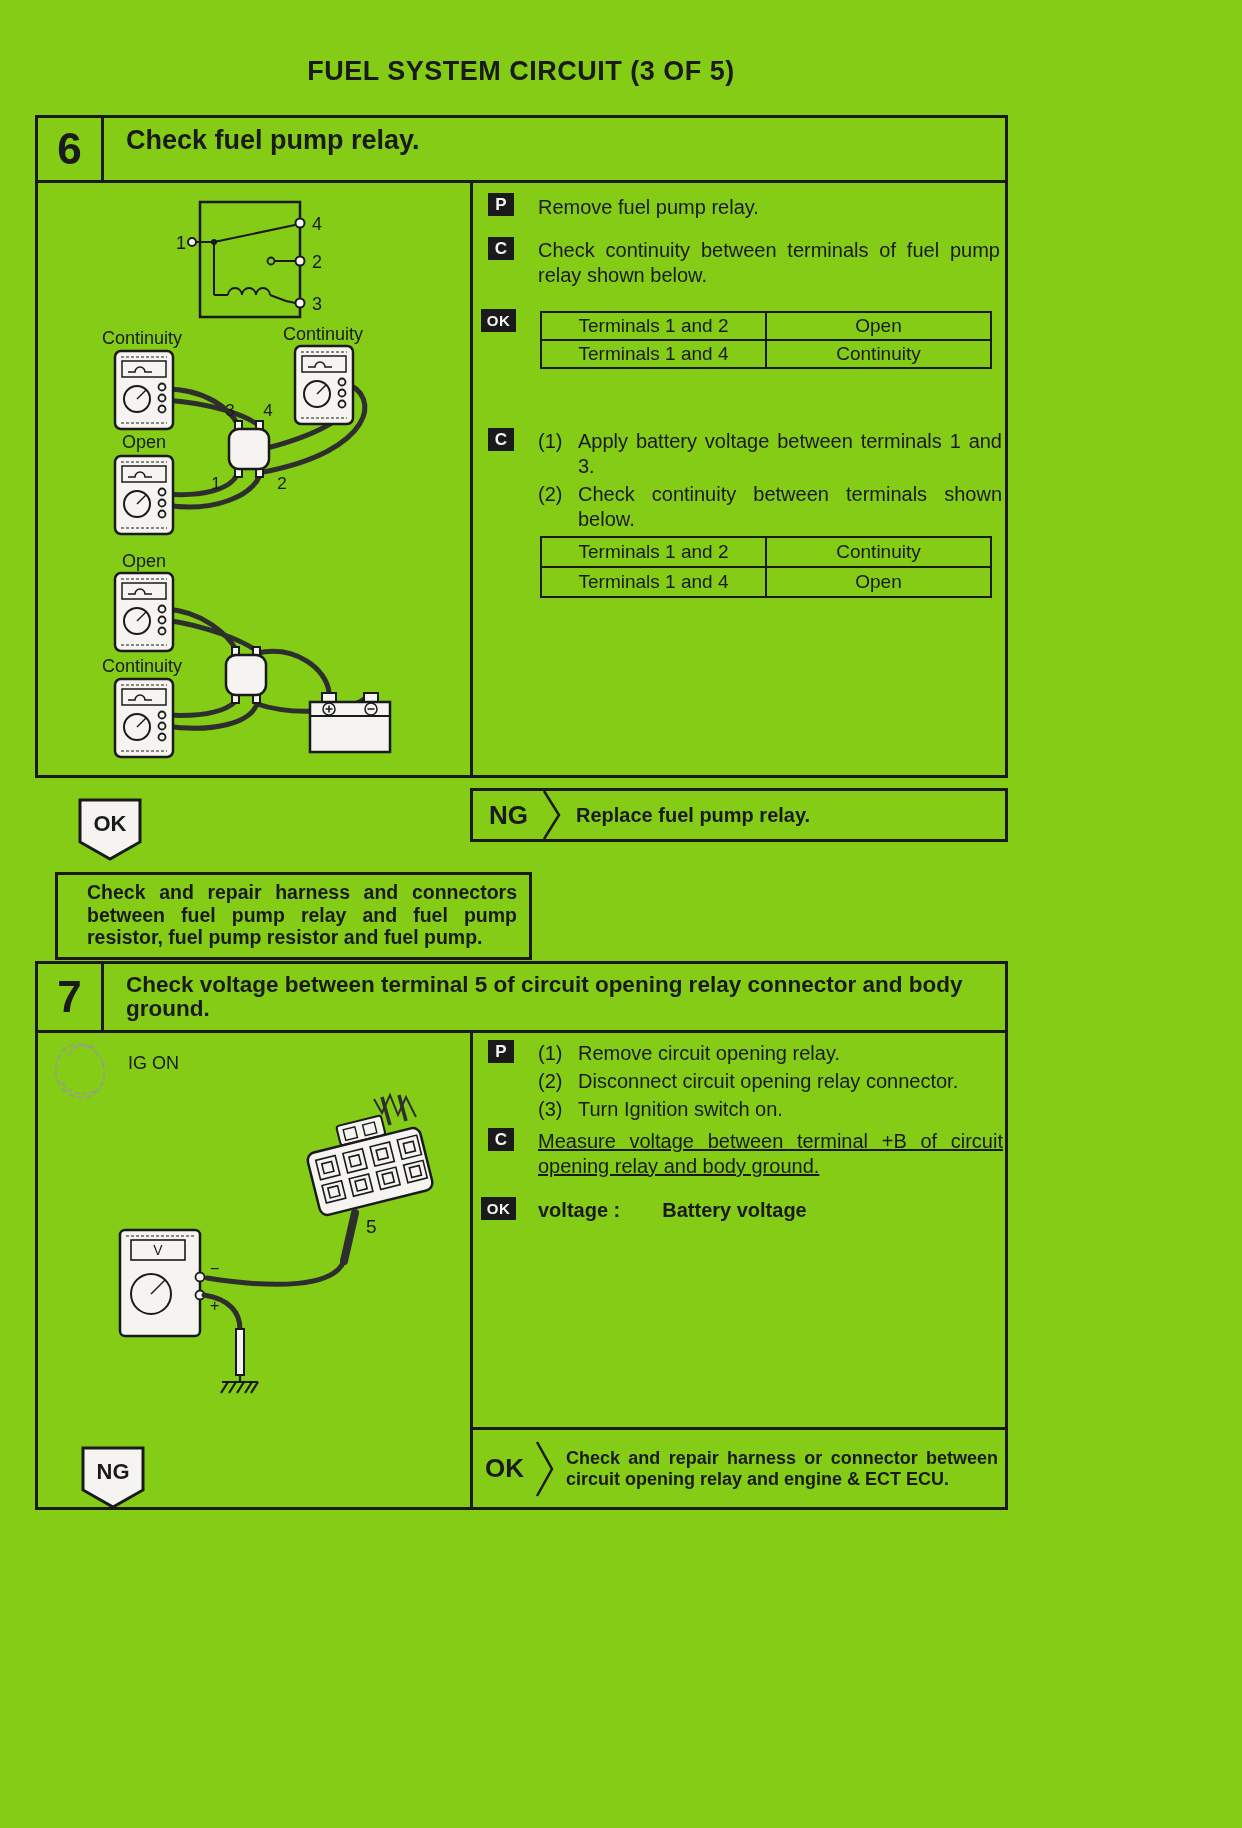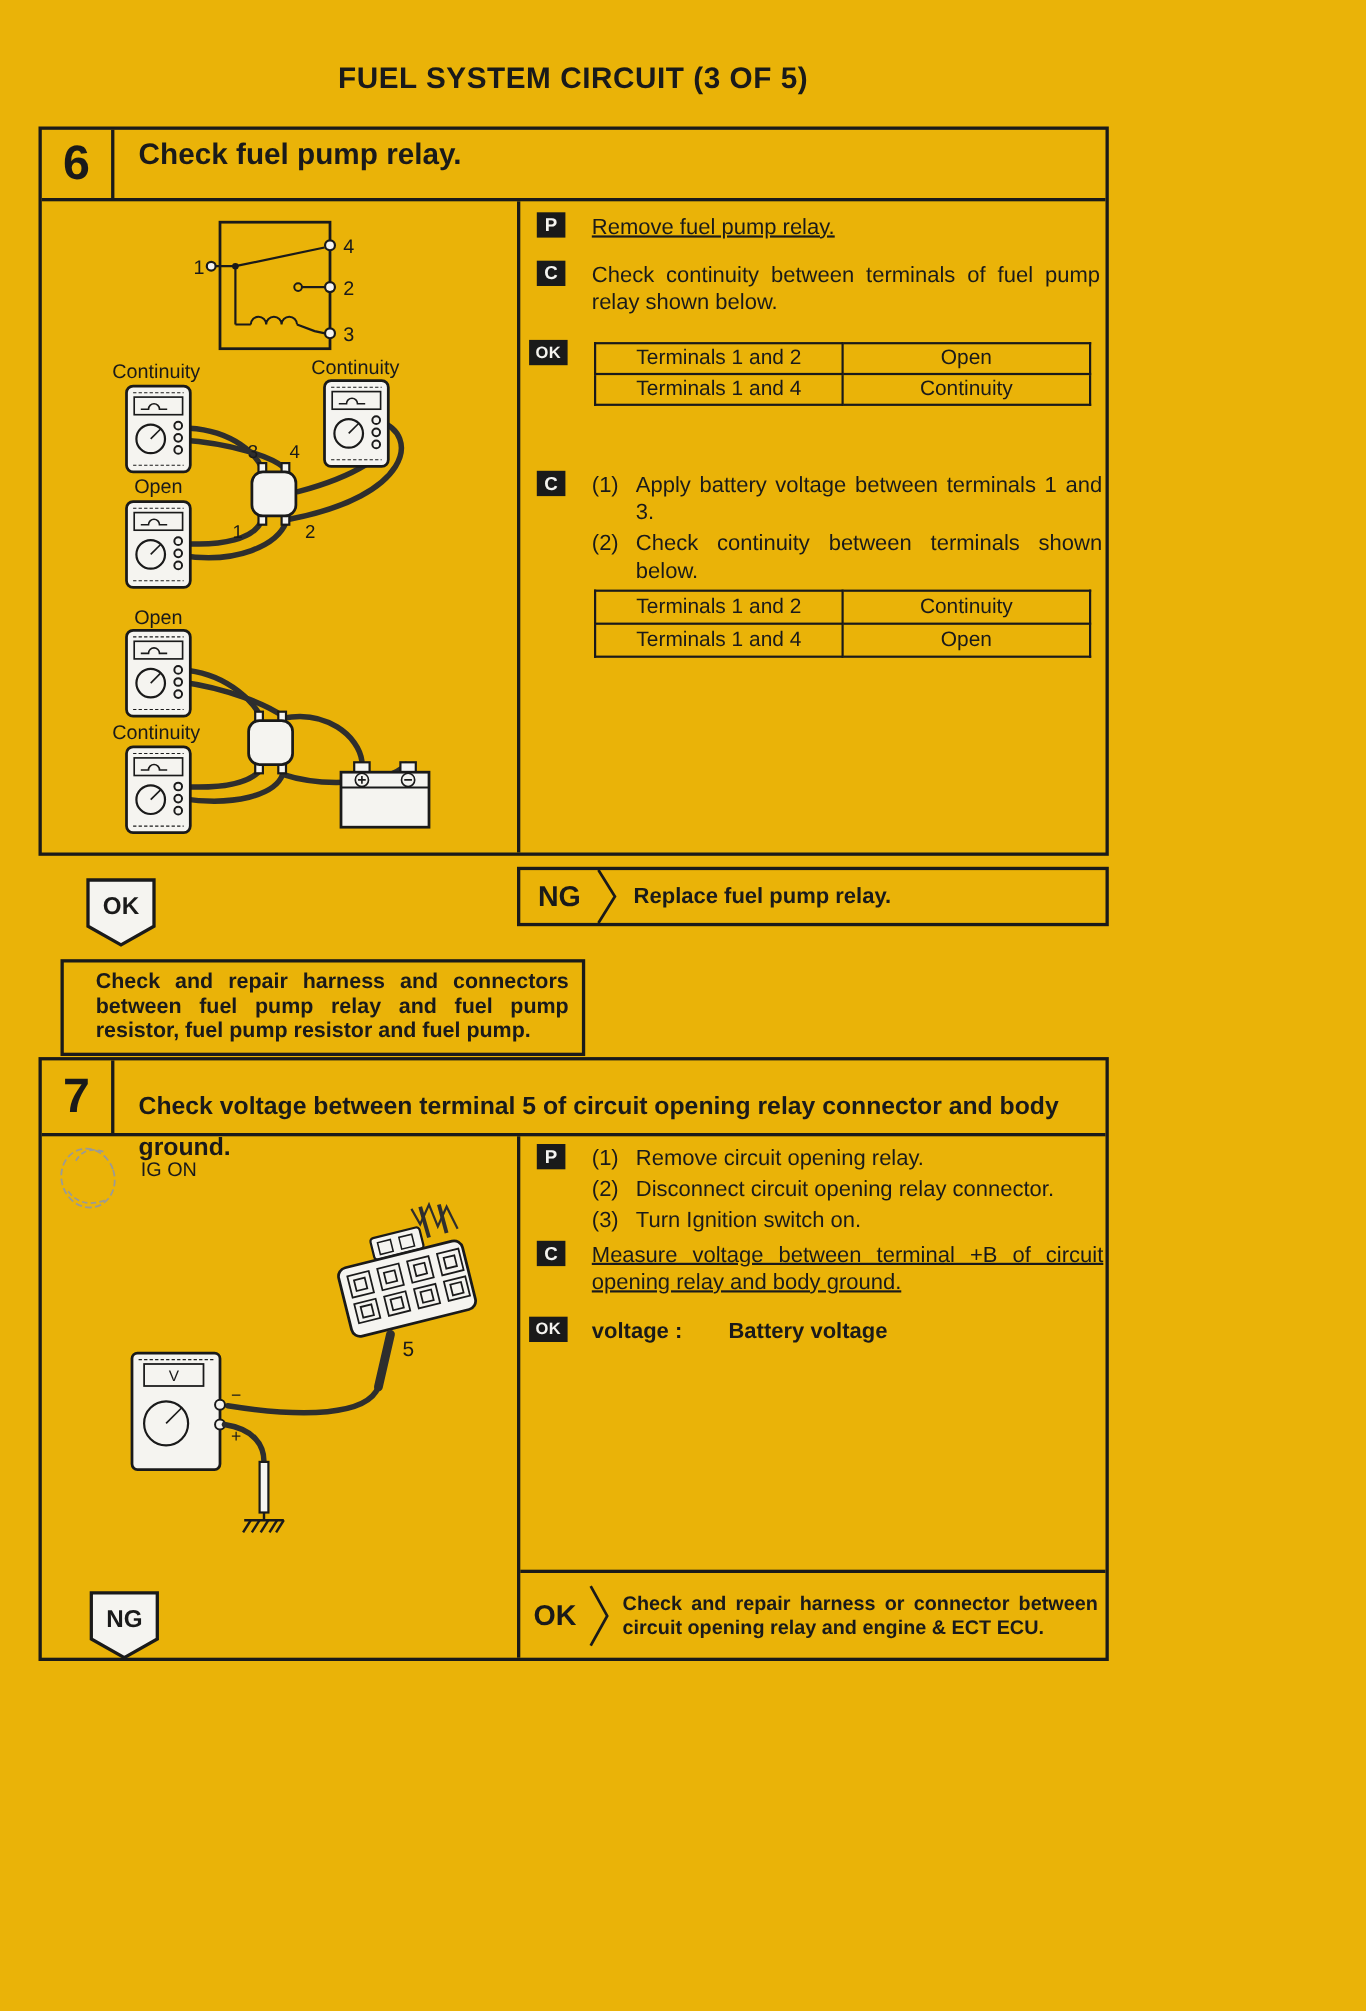--- a/index.html
+++ b/index.html
@@ -1,34 +1,34 @@
 <!DOCTYPE html>
 <html><head>
 <meta charset="utf-8">
 <style>
   * { box-sizing: border-box; margin: 0; padding: 0; }
   html,body { background:#e9e8e4; }
   body { font-family: "Liberation Sans", "DejaVu Sans", sans-serif; color:#1a1a1a; }
-  #page { position:relative; width:1242px; height:1828px; background:#eab308; overflow:hidden; }
+  #page { position:relative; width:1242px; height:1828px; background:#84cc16; overflow:hidden; }
 
   .page-title { position:absolute; left:0; top:56px; width:1042px; text-align:center;
                 font-size:27px; font-weight:bold; letter-spacing:.5px; }
 
   .step-box { position:absolute; border:3px solid #1a1a1a; }
   #box6 { left:35px; top:115px; width:973px; height:663px; }
   #box7 { left:35px; top:961px; width:973px; height:549px; }
 
   .hdr { position:absolute; left:0; top:0; right:0; border-bottom:3px solid #1a1a1a; display:flex; }
   #box6 .hdr { height:65px; }
   #box7 .hdr { height:69px; }
   .hdr .num { width:66px; border-right:3px solid #1a1a1a; display:flex; align-items:center;
               justify-content:center; font-size:44px; font-weight:bold; flex:none; }
   .hdr .ttl { font-weight:bold; padding-left:22px; }
   #box6 .hdr .ttl { font-size:27px; padding-top:7px; }
-  #box7 .hdr .ttl { font-size:22.5px; line-height:37px; padding-top:23px; width:880px; }
+  #box7 .hdr .ttl { font-size:22.5px; line-height:24px; padding-top:9px; width:880px; }
 
   .vline { position:absolute; left:432px; width:3px; background:#1a1a1a; bottom:0; }
   #box6 .vline { top:65px; }
   #box7 .vline { top:69px; }
 
   .badge { position:absolute; background:#1a1a1a; color:#f5f4f0; font-weight:bold;
            display:flex; align-items:center; justify-content:center; }
   .badge.sq { width:26px; height:23px; font-size:17px; }
   .badge.okb { width:35px; height:23px; font-size:15px; letter-spacing:.5px; }
 
@@ -168,21 +168,21 @@
           <line x1="19" y1="14.5" x2="19" y2="21.5"></line>
         </g>
         <g fill="none" stroke-width="1.5">
           <circle cx="61" cy="18" r="6"></circle>
           <line x1="57.5" y1="18" x2="64.5" y2="18"></line>
         </g>
       </g>
     </svg>
 
     <div class="badge sq" style="left:450px; top:75px;">P</div>
-    <div class="btext" style="left:500px; top:77px;text-decoration:underline;">Remove fuel pump relay.</div>
+    <div class="btext" style="left:500px; top:77px;">Remove fuel pump relay.</div>
 
     <div class="badge sq" style="left:450px; top:119px;">C</div>
     <div class="btext jtext" style="left:500px; top:120px; width:462px;">Check continuity between terminals of fuel pump relay shown below.</div>
 
     <div class="badge okb" style="left:443px; top:191px;">OK</div>
     <table id="table1" class="spec" style="left:502px; top:193px; width:452px;">
       <tbody>
         <tr>
           <td>Terminals 1 and 2</td>
           <td>Open</td>

